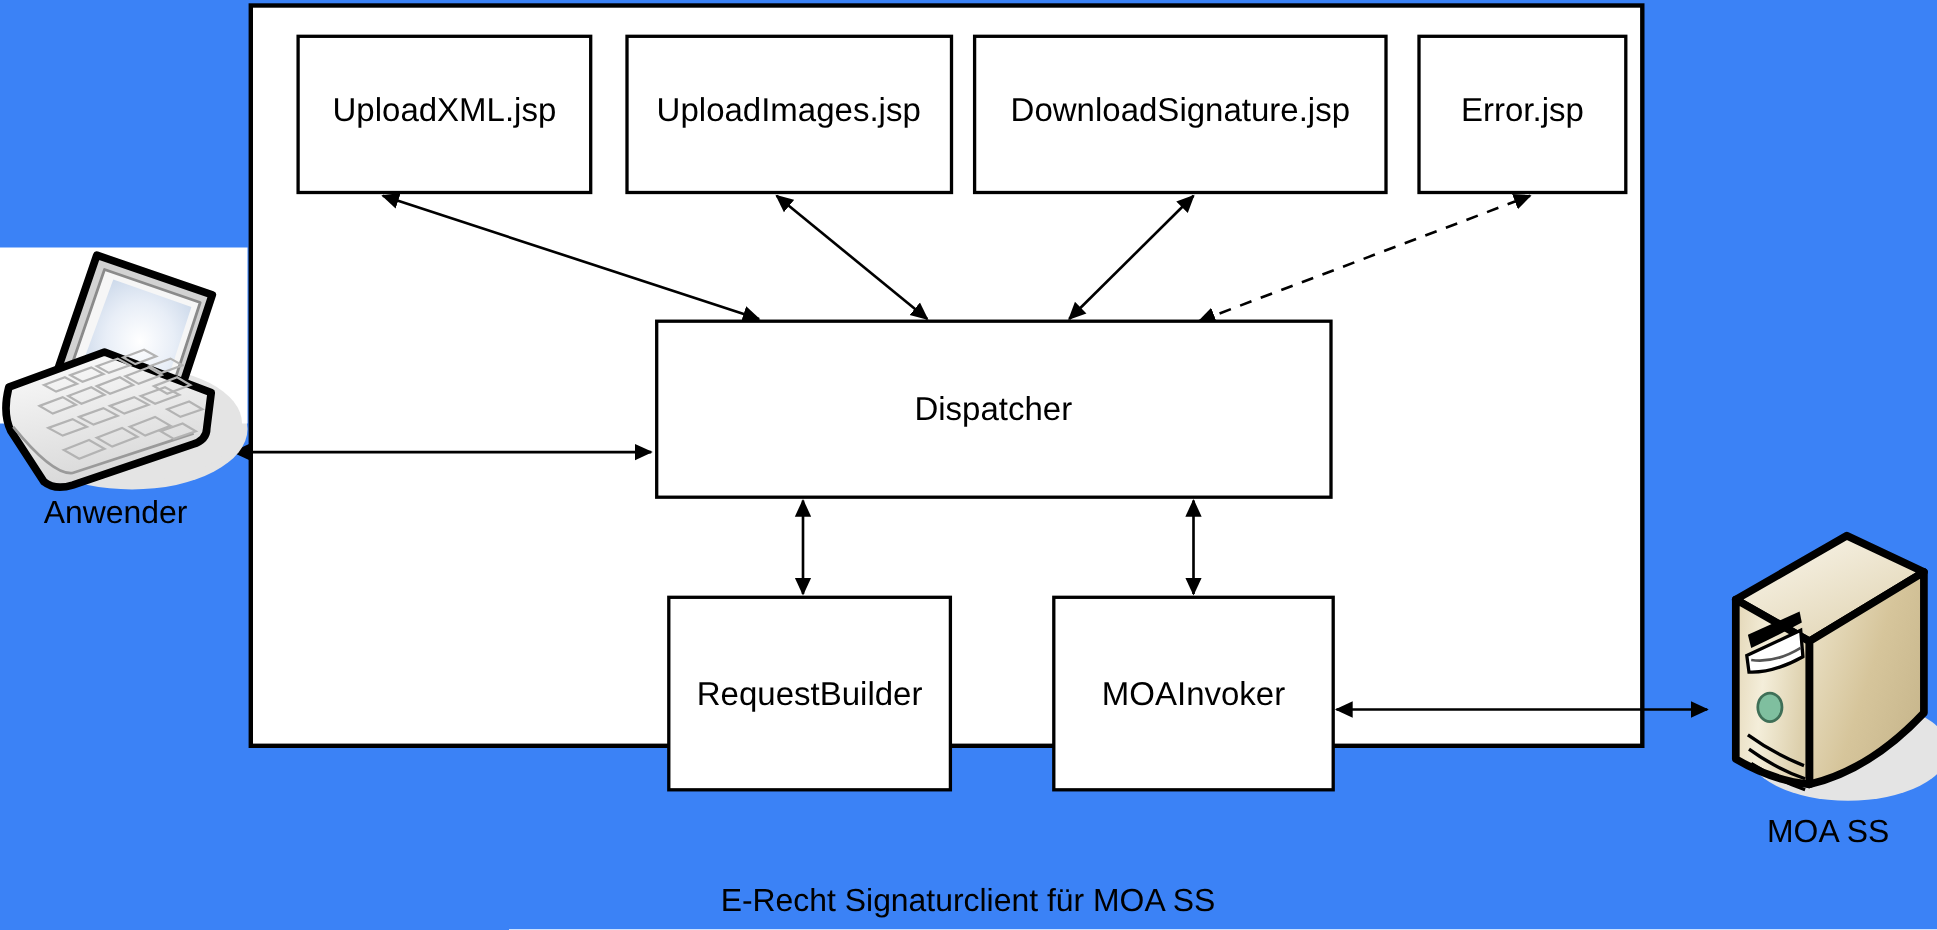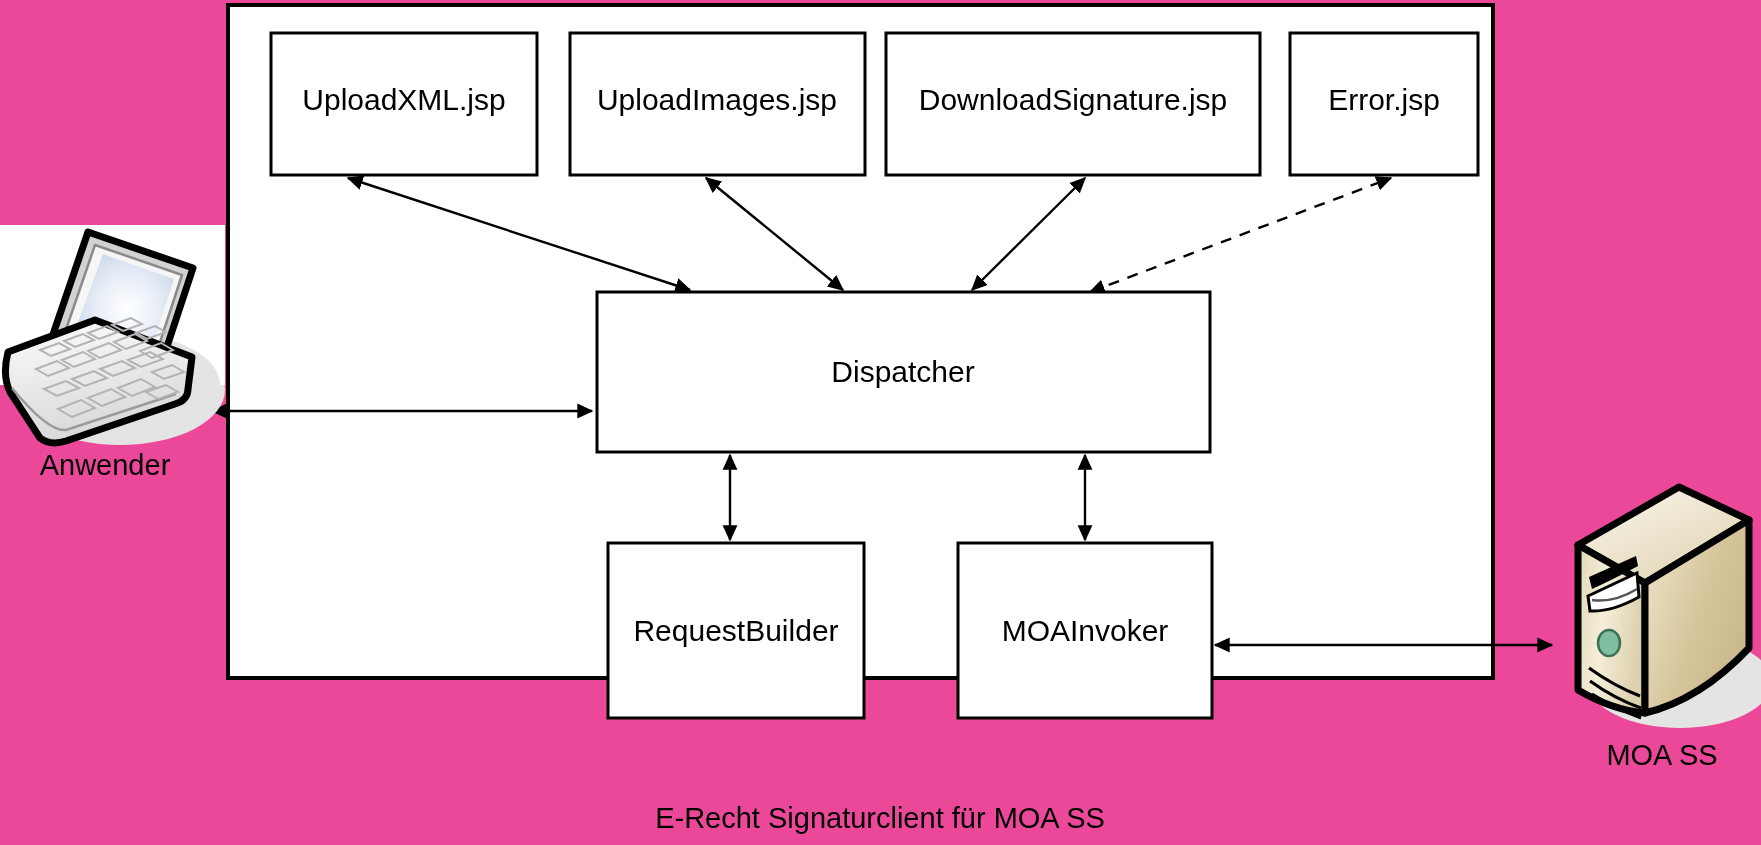--- a/index.html
+++ b/index.html
@@ -7,21 +7,21 @@
     padding: 0;
     background: #ffffff;
   }
   body {
     font-family: "Liberation Sans", sans-serif;
   }
   #stage {
     position: relative;
     width: 1761px;
     height: 845px;
-    background: #ec4899;
+    background: #3b82f6;
     overflow: hidden;
   }
   svg.layer {
     position: absolute;
     left: 0;
     top: 0;
     width: 1761px;
     height: 845px;
   }
   .box-label {

